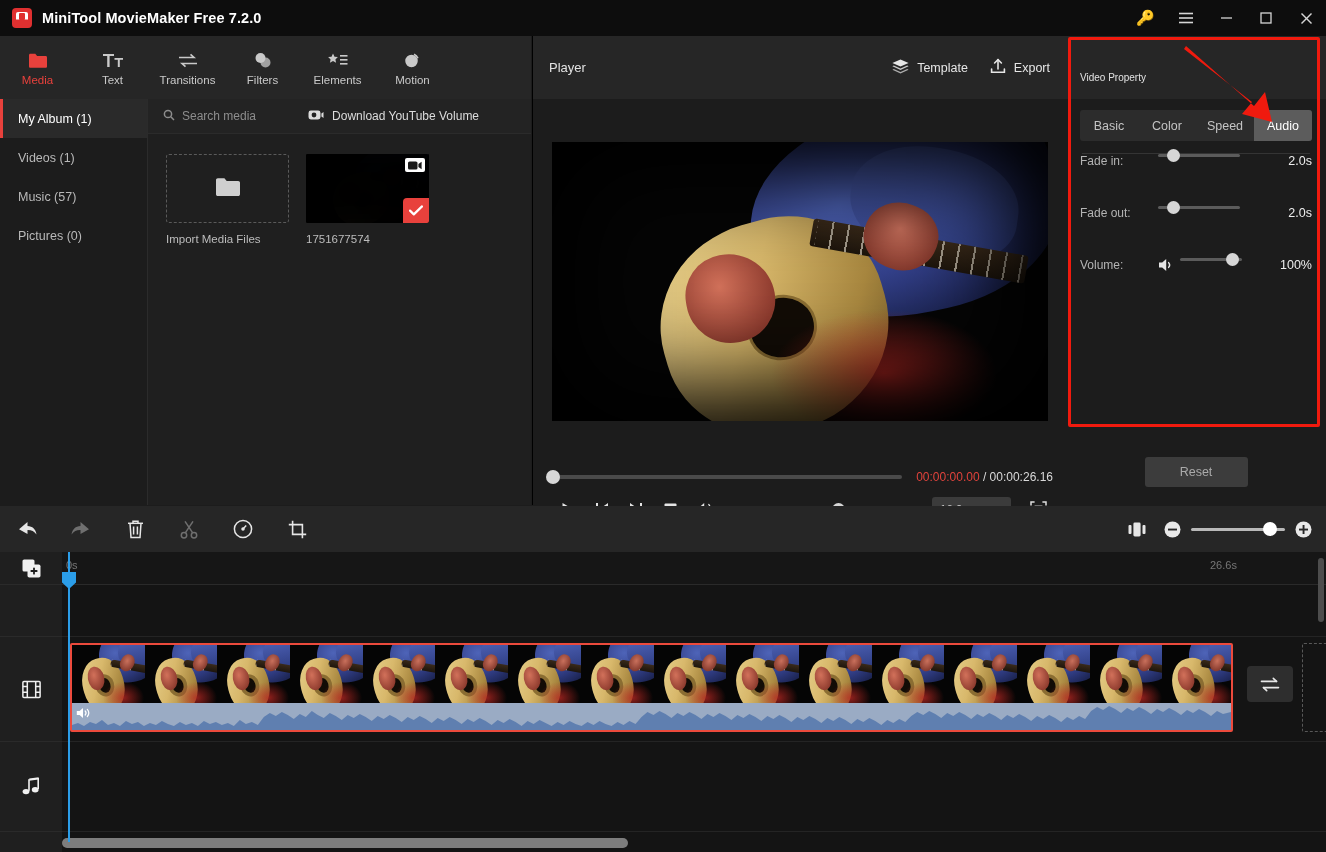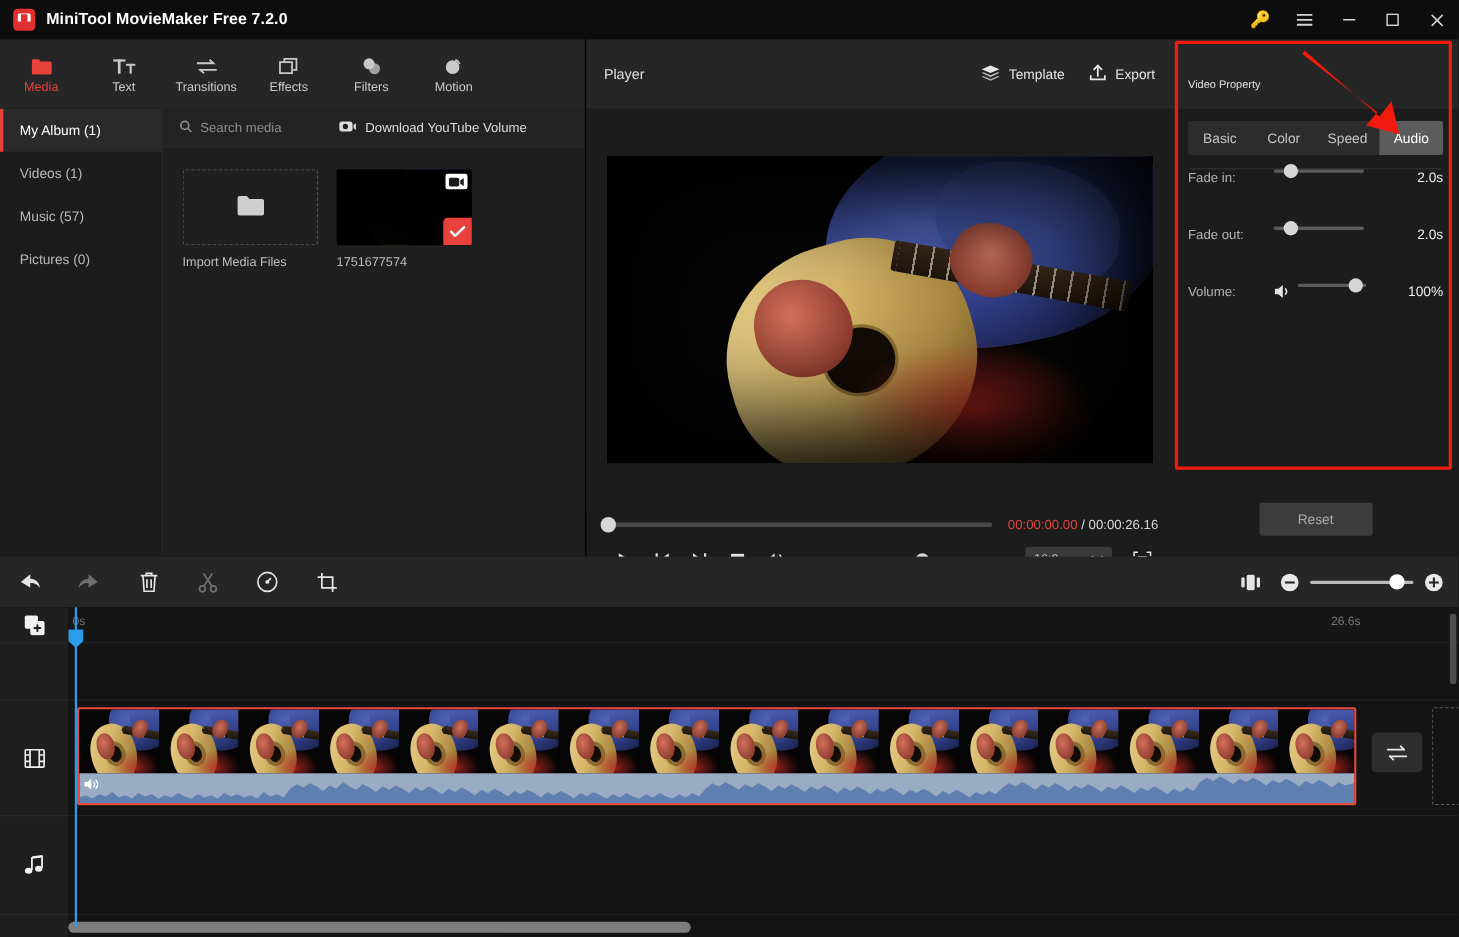--- a/index.html
+++ b/index.html
@@ -425,38 +425,40 @@
           <path d="M2 5.5h15l-3.5-3.2"></path>
               <path d="M20 11.5H5l3.5 3.2"></path>
         </g>
           </svg>
       </span>
       <span>Transitions</span>
     </div>
     <div class="nav-item">
       <span class="nav-ico">
         <svg width="20" height="17" viewBox="0 0 20 17">
-            <g fill="none" stroke="currentColor" stroke-width="1.6">
-          <rect x="1.5" y="4.5" width="11" height="10"></rect>
-              <path d="M5.5 4.5V1.5h11v10h-3"></path>
-        </g>
-          </svg>
-      </span>
-      <span>Effects</span>
-    </div>
-    <div class="nav-item">
-      <span class="nav-ico">
-        <svg width="20" height="17" viewBox="0 0 20 17">
             <g fill="currentColor">
           <circle cx="7.5" cy="6" r="5"></circle>
               <circle cx="12.5" cy="10.5" r="5" opacity=".75"></circle>
         </g>
           </svg>
       </span>
       <span>Filters</span>
+    </div>
+    <div class="nav-item">
+      <span class="nav-ico">
+        <svg width="22" height="17" viewBox="0 0 22 17">
+            <g fill="currentColor">
+          <path d="M6 1.5l1.5 3.2 3.4.4-2.5 2.3.7 3.4L6 9.1l-3.1 1.7.7-3.4L1.1 5.1l3.4-.4z"></path>
+          <rect x="13" y="3" width="7.5" height="1.6"></rect>
+              <rect x="13" y="7" width="7.5" height="1.6"></rect>
+              <rect x="13" y="11" width="7.5" height="1.6"></rect>
+        </g>
+          </svg>
+      </span>
+      <span>Elements</span>
     </div>
     <div class="nav-item">
       <span class="nav-ico">
         <svg width="20" height="17" viewBox="0 0 20 17">
             <g fill="none" stroke="currentColor" stroke-width="1.5">
           <circle cx="8.5" cy="9" r="5.5" fill="currentColor"></circle>
               <path d="M11 2.2a7.3 7.3 0 0 1 4 4"></path>
         </g>
           </svg>
       </span>

